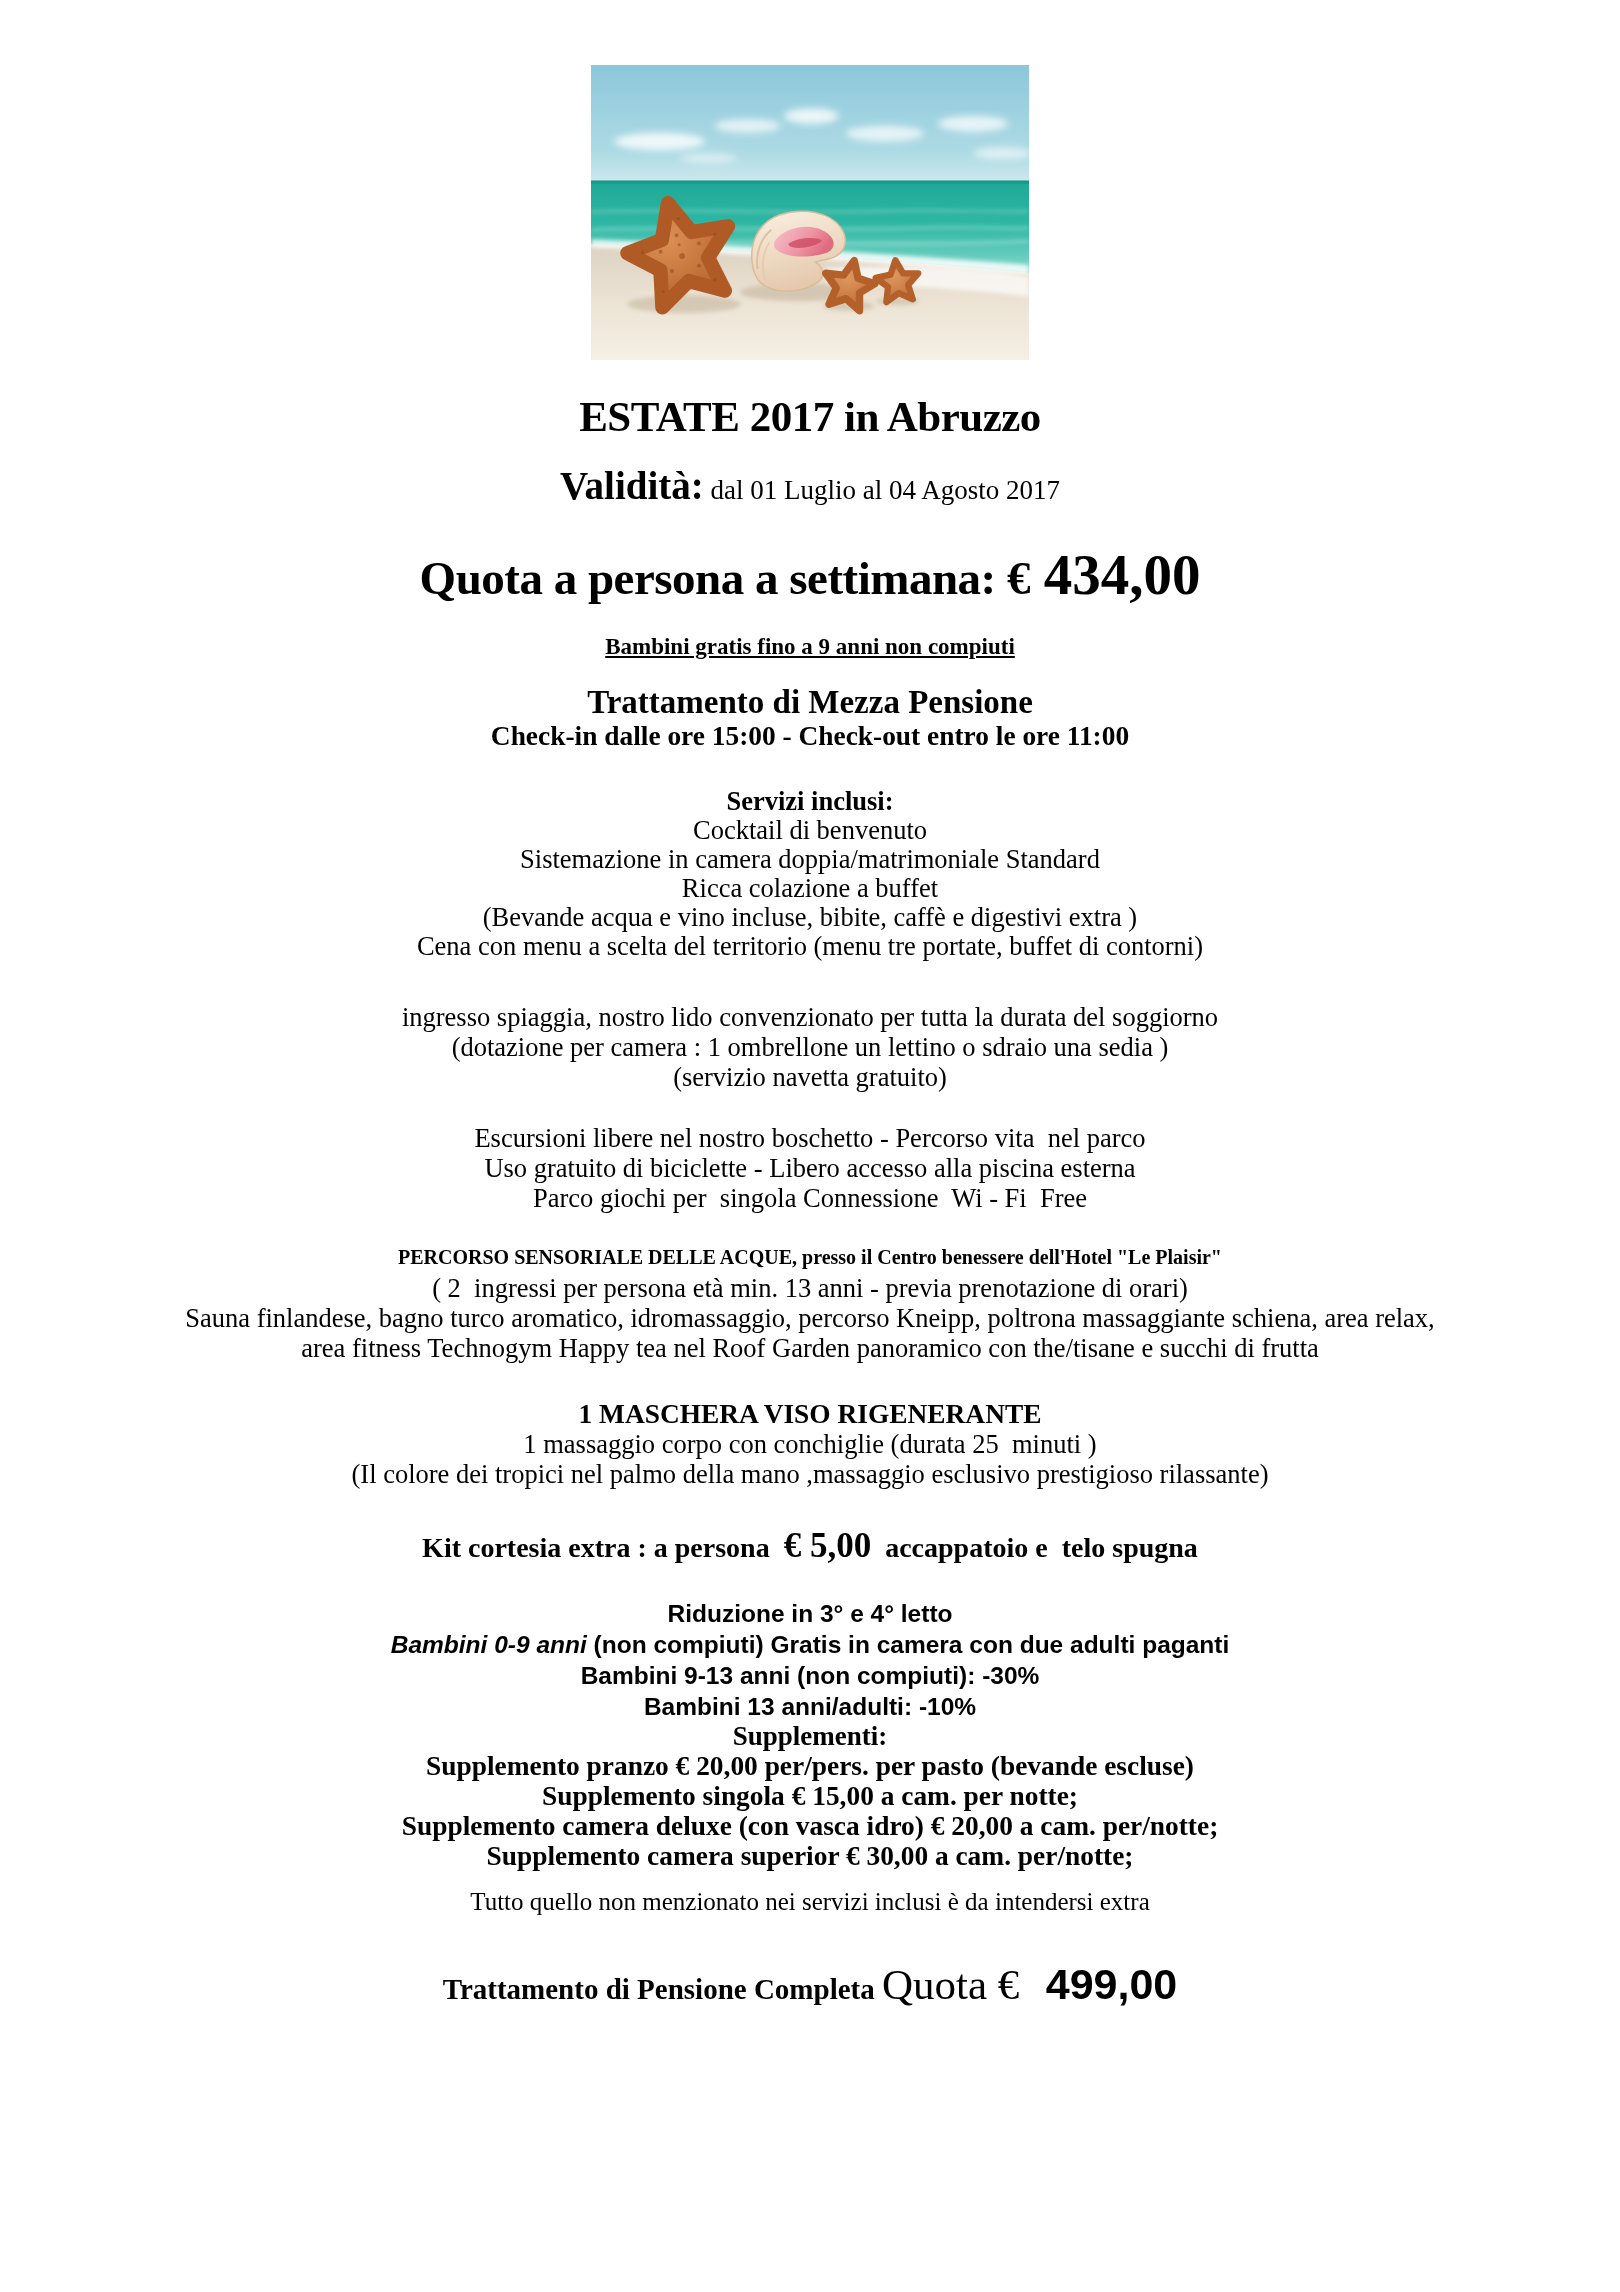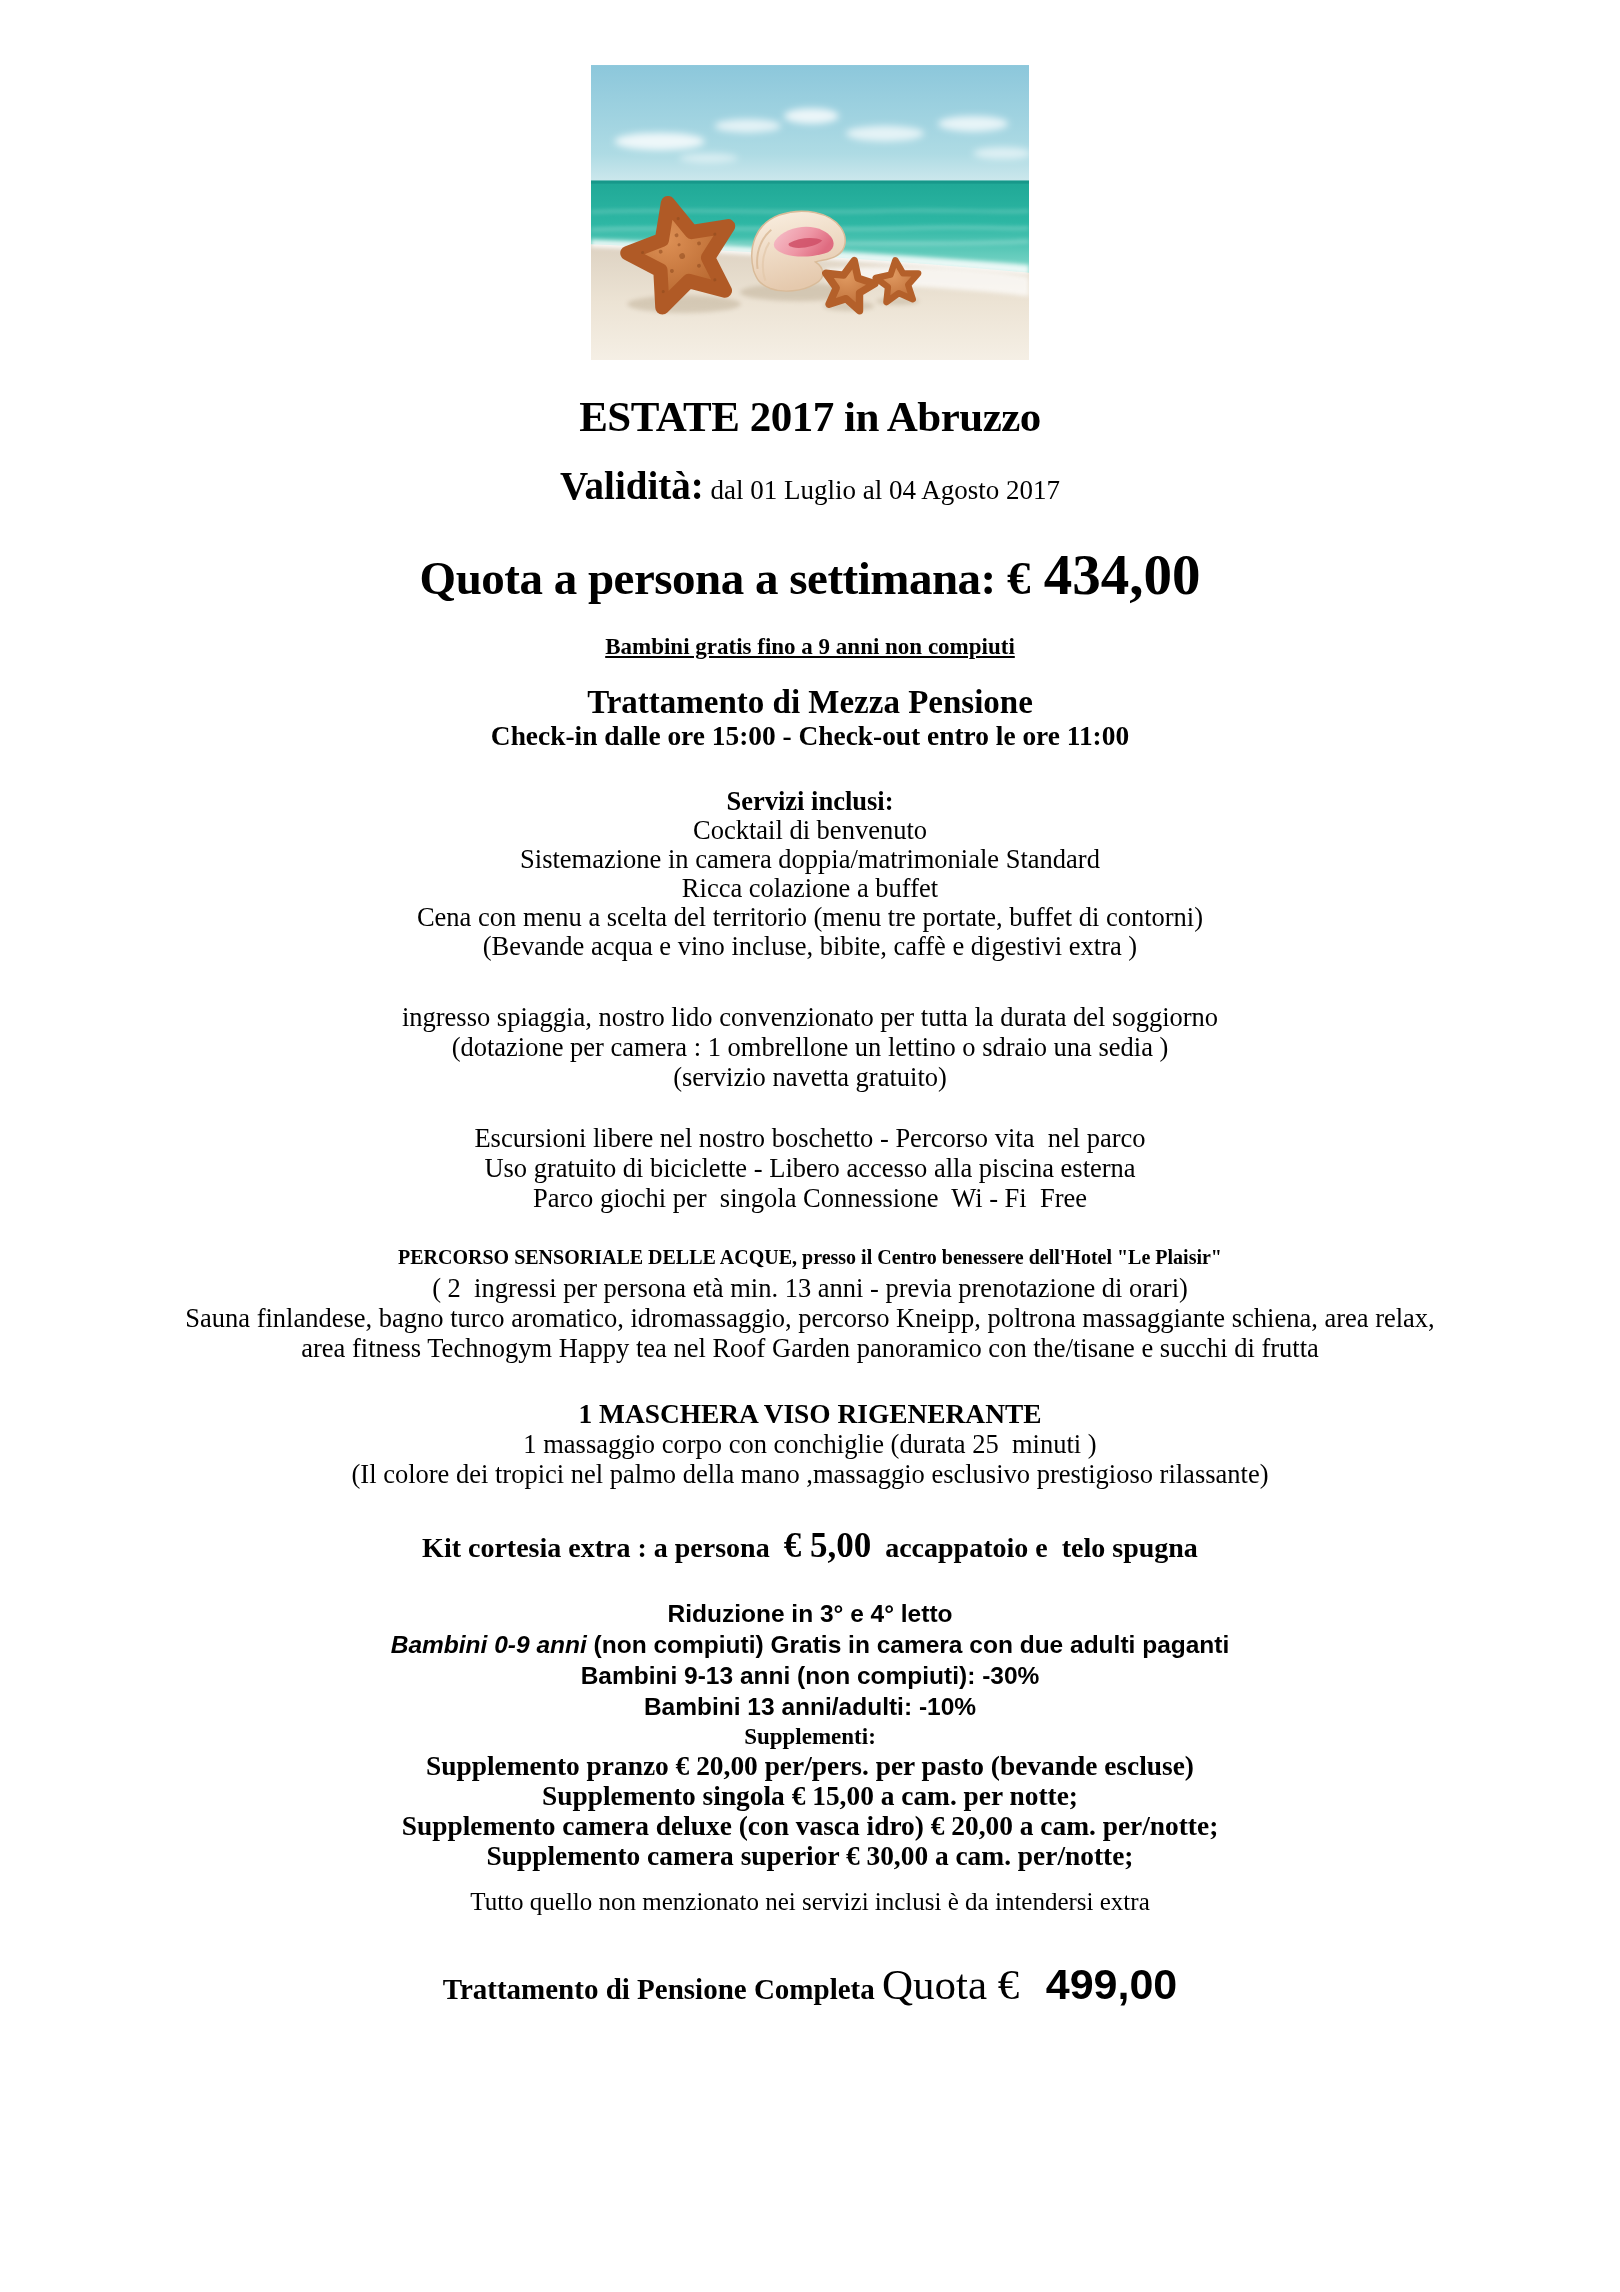--- a/index.html
+++ b/index.html
@@ -43,21 +43,21 @@
   .blk-maschera p { line-height:30px; }
   .blk-maschera p.hd { font-size:27.4px; line-height:29px; }
 
   .kit { margin-top:35px; line-height:43px; font-weight:bold; }
   .kit .txt { font-size:28px; }
   .kit .price { font-size:35px; }
 
   .riduzioni { margin-top:25.5px; }
   .riduzioni p.sans { font-family:"Liberation Sans", sans-serif; font-size:24.5px; line-height:31px; font-weight:bold; }
   .riduzioni .it { font-style:italic; }
-  .supp-hd { font-size:23px; line-height:29px; font-weight:bold; }
+  .supp-hd { font-size:27px; line-height:29px; font-weight:bold; }
   .supp-line { font-size:27.4px; line-height:30px; font-weight:bold; }
 
   .note-extra { margin-top:14px; font-size:25px; line-height:33px; font-weight:normal; }
 
   .pensione { margin-top:41px; line-height:51px; }
   .pensione .lbl { font-size:29px; font-weight:bold; }
   .pensione .qlbl { font-size:43px; }
   .pensione .val { font-family:"Liberation Sans", sans-serif; font-size:43px; font-weight:bold; margin-left:15.7px; }
 </style>
 </head>
@@ -178,22 +178,22 @@
   <p class="bambini-gratis">Bambini gratis fino a 9 anni non compiuti</p>
 
   <p class="trattamento">Trattamento di Mezza Pensione</p>
   <p class="check-in">Check-in dalle ore 15:00 - Check-out entro le ore 11:00</p>
 
   <div class="block">
     <p class="hd">Servizi inclusi:</p>
     <p>Cocktail di benvenuto</p>
     <p>Sistemazione in camera doppia/matrimoniale Standard</p>
     <p>Ricca colazione a buffet</p>
+    <p>(Bevande acqua e vino incluse, bibite, caffè e digestivi extra )</p>
     <p>Cena con menu a scelta del territorio (menu tre portate, buffet di contorni)</p>
-    <p>(Bevande acqua e vino incluse, bibite, caffè e digestivi extra )</p>
   </div>
 
   <div class="block blk-spiaggia">
     <p>ingresso spiaggia, nostro lido convenzionato per tutta la durata del soggiorno</p>
     <p>(dotazione per camera : 1 ombrellone un lettino o sdraio una sedia )</p>
     <p>(servizio navetta gratuito)</p>
   </div>
 
   <div class="block blk-attivita">
     <p>Escursioni libere nel nostro boschetto - Percorso vita  nel parco</p>

